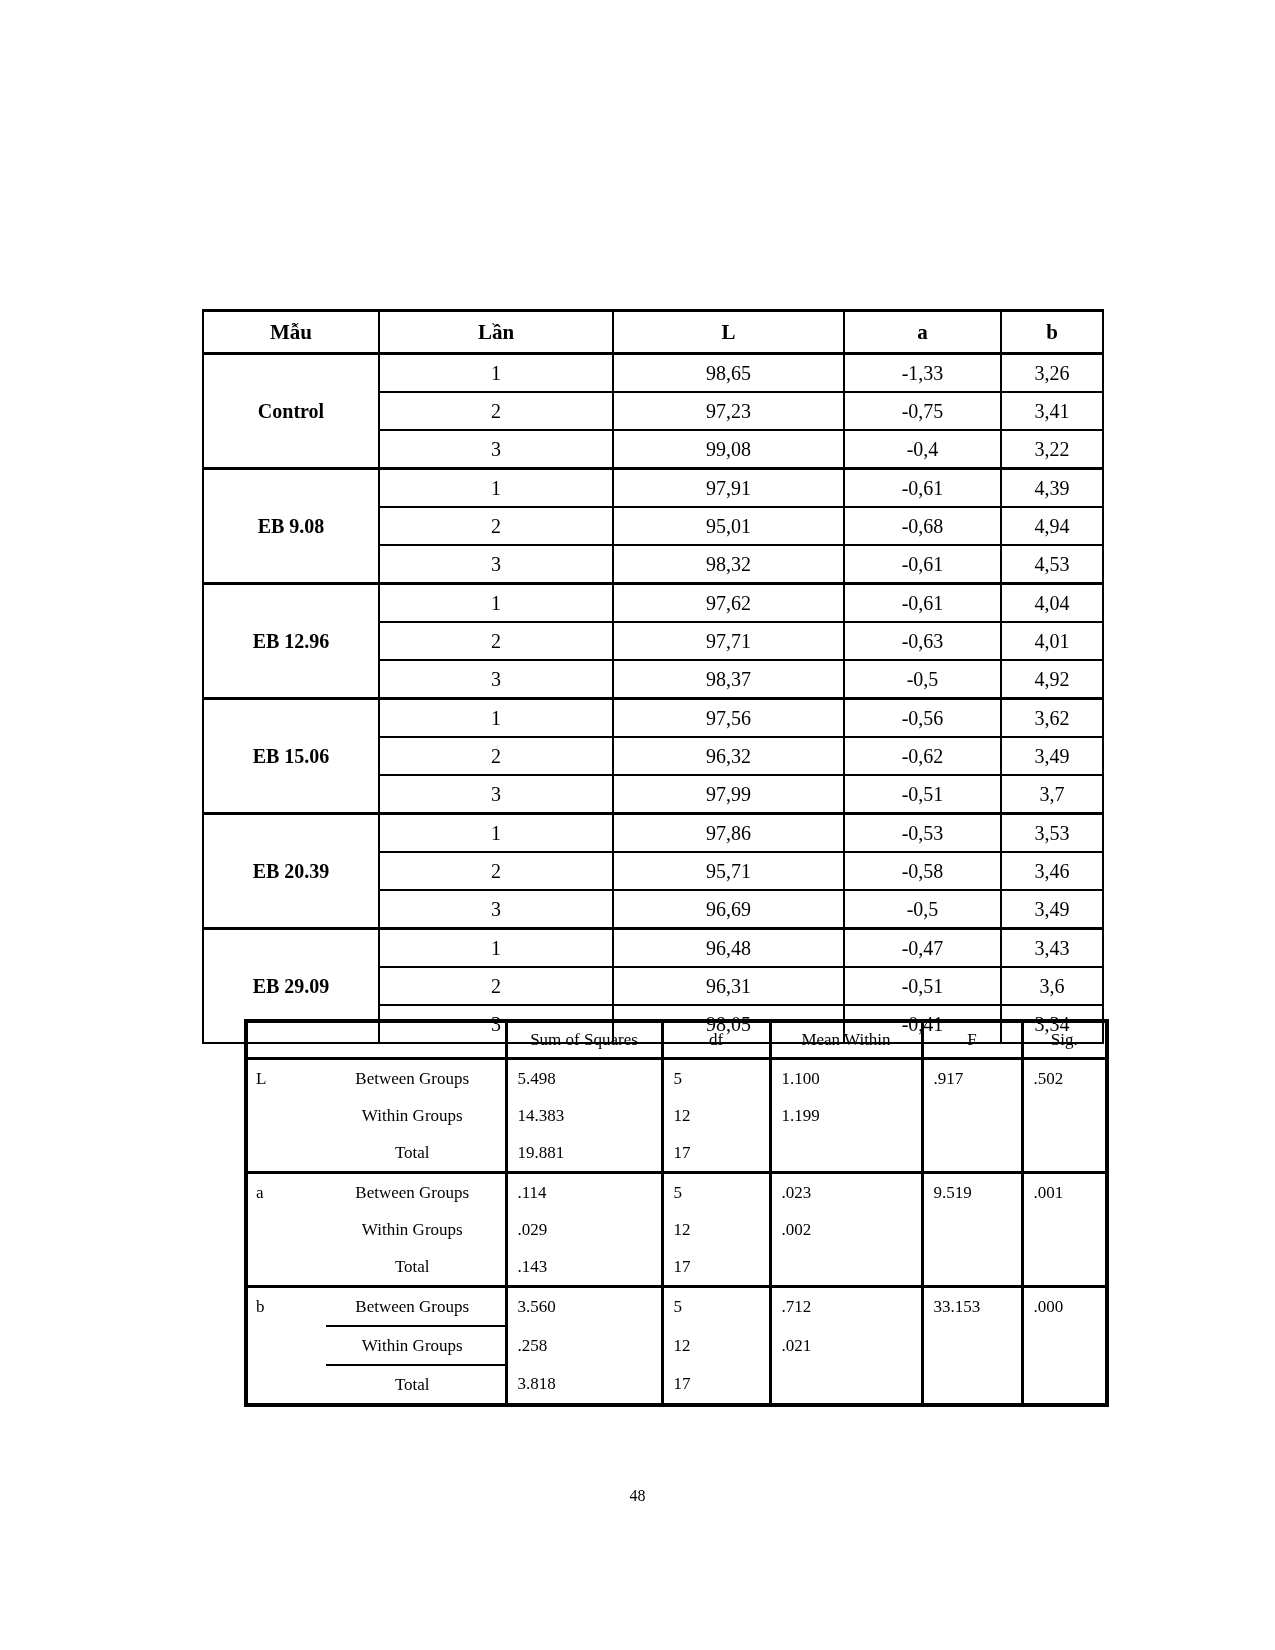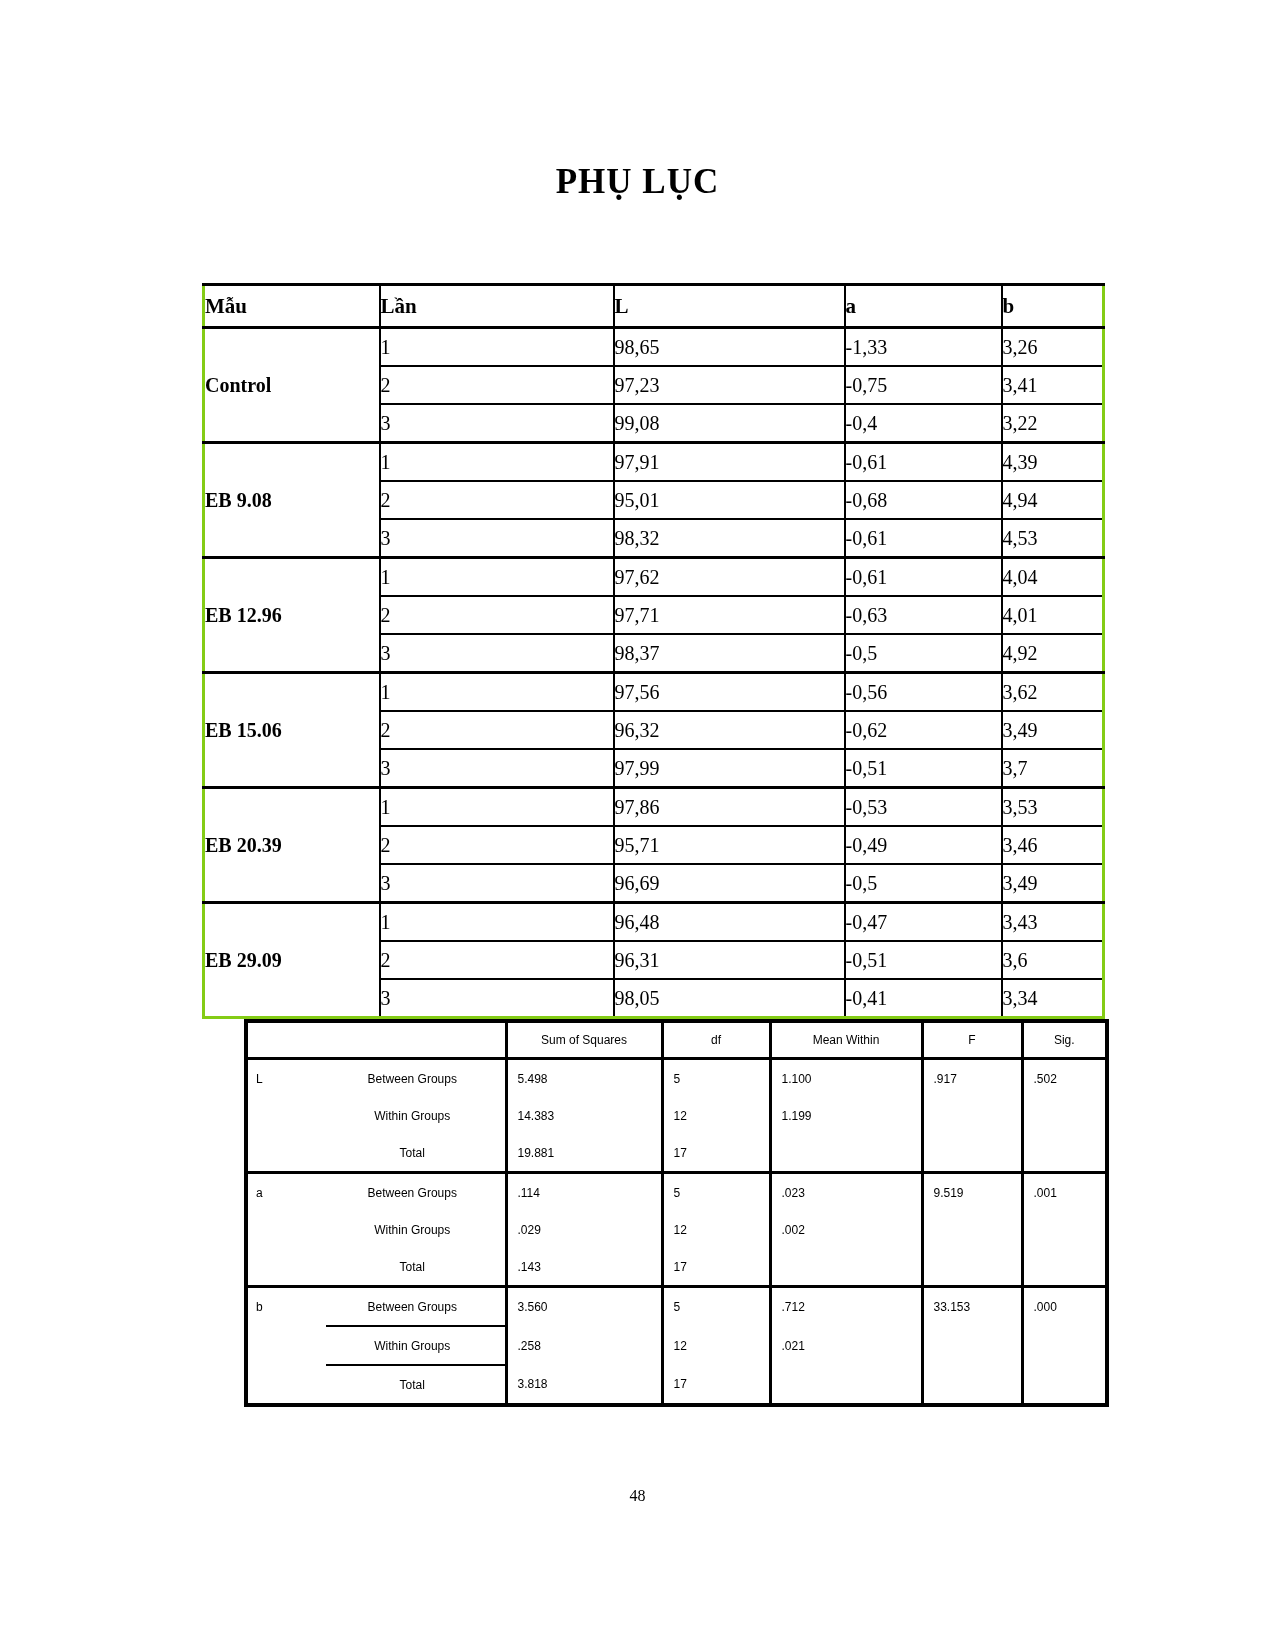--- a/index.html
+++ b/index.html
@@ -16,32 +16,32 @@
     position:absolute; top:229px; left:233px;
     font-size:21px; font-weight:bold; white-space:nowrap;
   }
   .section-heading .h-num { display:inline-block; width:34px; }
   .section-heading .em { font-style:italic; }
 
   
   .lab-wrap { position:absolute; top:283px; left:202px; }
   table.lab {
     border-collapse:collapse; table-layout:fixed; width:900px;
-    text-align:left; font-size:20px; border:3px solid #84cc16;
+    text-align:center; font-size:20px; border:1px solid #84cc16;margin-top:26px;
   }
   .lab th, .lab td { border:2px solid #000; padding:0; height:36px; vertical-align:middle; }
   .lab thead th { border-top:3px solid #000; border-bottom:3px solid #000; height:40px; font-size:21px; font-weight:bold; }
   .lab tr.gstart td { border-top:3px solid #000; }
   .lab td.grp { font-weight:bold; }
 
   
   .spss-wrap { position:absolute; top:1019px; left:244px; }
   table.spss {
     border-collapse:collapse; table-layout:fixed; width:861px;
-    font-family:Liberation Sans, sans-serif; font-size:12px;
+    font-family:Liberation Serif, serif; font-size:17px;
     border:4px solid #000;
   }
   .spss th, .spss td { padding:0 10px; height:37px; vertical-align:middle; overflow:hidden; white-space:nowrap; }
   .spss thead th { border-bottom:3px solid #000; height:34px; text-align:center; font-weight:normal; }
   .spss .vl { border-left:3px solid #000; }
   .spss tr.sec td { border-top:3px solid #000; }
   .spss td.num { text-align:left; }
   .spss td.lbl { text-align:left; padding-left:8px; }
   .spss td.src { text-align:center; padding-left:4px; }
   .spss td.ul { border-bottom:2px solid #000; }
@@ -49,21 +49,20 @@
   .page-number {
     position:absolute; top:1487px; left:0; width:100%;
     text-align:center; font-size:16px;
   }
 </style>
 </head>
 <body>
 
 <div class="page">
 
-  <div class="doc-title">PHỤ LỤC</div>
 
 
   <div class="lab-wrap">
     <table class="lab">
       <colgroup>
         <col style="width:176px">
           <col style="width:234px">
           <col style="width:231px">
           <col style="width:157px">
           <col style="width:102px">
@@ -161,21 +160,21 @@
         <tr class="gstart">
           <td class="grp" rowspan="3">EB 20.39</td>
           <td>1</td>
           <td>97,86</td>
           <td>-0,53</td>
           <td>3,53</td>
         </tr>
         <tr>
           <td>2</td>
           <td>95,71</td>
-          <td>-0,49</td>
+          <td>-0,58</td>
           <td>3,46</td>
         </tr>
         <tr>
           <td>3</td>
           <td>96,69</td>
           <td>-0,5</td>
           <td>3,49</td>
         </tr>
 
         <tr class="gstart">

